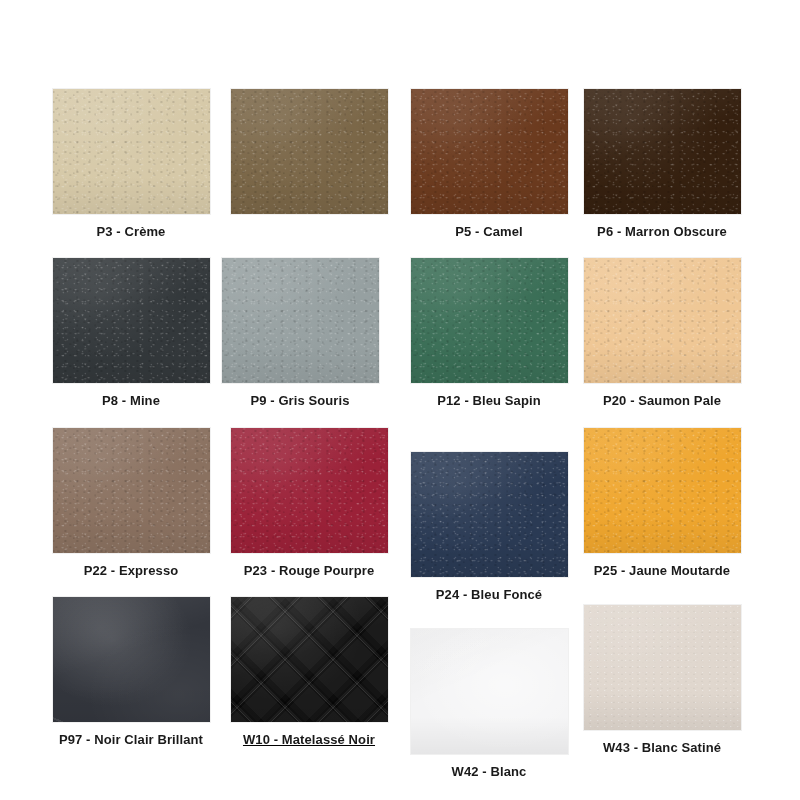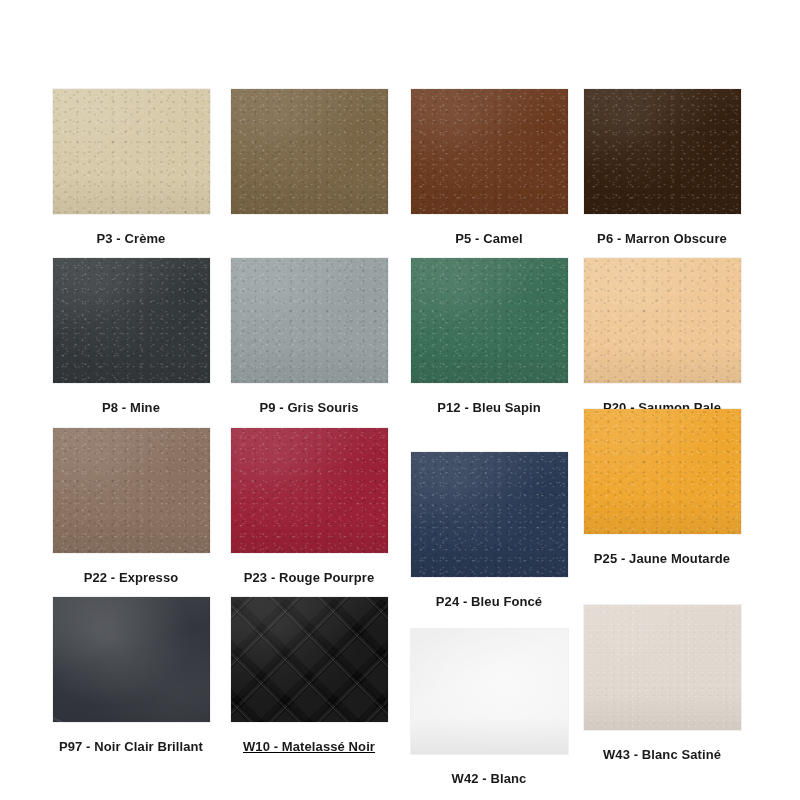--- a/index.html
+++ b/index.html
@@ -158,21 +158,21 @@
       radial-gradient(circle 1px at 50% 85%, rgba(0,0,0,0.08), transparent 62%);
     background-size: 7px 6px, 8px 7px, 6px 5px;
     pointer-events: none;
   }
 
   .swatch-label {
     font-size: 13px;
     font-weight: bold;
     color: #1a1a1a;
     line-height: 18px;
-    margin-top: 16px;
+    margin-top: 9px;
     letter-spacing: 0.1px;
     text-align: center;
   }
 </style>
 </head>
 <body style="background: rgb(255, 255, 255);">
 
 <div id="swatch-grid">
     <div class="swatch-cell" style="left: 42px; top: 89px;">
       <div class="swatch-chip grain" style="background-color: rgb(214, 201, 168);">
@@ -196,21 +196,21 @@
         <div class="sheen"></div>
       </div>
       <div class="swatch-label">P6 - Marron Obscure</div>
     </div>
     <div class="swatch-cell" style="left: 42px; top: 258px;">
       <div class="swatch-chip grain" style="background-color: rgb(51, 56, 59);">
         <div class="sheen"></div>
       </div>
       <div class="swatch-label">P8 - Mine</div>
     </div>
-    <div class="swatch-cell" style="left: 220px; top: 258px;">
+    <div class="swatch-cell" style="left: 211px; top: 258px;">
       <div class="swatch-chip grain" style="background-color: rgb(150, 160, 161);">
         <div class="sheen"></div>
       </div>
       <div class="swatch-label">P9 - Gris Souris</div>
     </div>
     <div class="swatch-cell" style="left: 400px; top: 258px;">
       <div class="swatch-chip grain" style="background-color: rgb(58, 110, 86);">
         <div class="sheen"></div>
       </div>
       <div class="swatch-label">P12 - Bleu Sapin</div>
@@ -232,21 +232,21 @@
         <div class="sheen"></div>
       </div>
       <div class="swatch-label">P23 - Rouge Pourpre</div>
     </div>
     <div class="swatch-cell" style="left: 400px; top: 452px;">
       <div class="swatch-chip grain" style="background-color: rgb(42, 58, 84);">
         <div class="sheen"></div>
       </div>
       <div class="swatch-label">P24 - Bleu Foncé</div>
     </div>
-    <div class="swatch-cell" style="left: 573px; top: 409px;">
+    <div class="swatch-cell" style="left: 573px; top: 428px;">
       <div class="swatch-chip grain" style="background-color: rgb(239, 166, 46);">
         <div class="sheen"></div>
       </div>
       <div class="swatch-label">P25 - Jaune Moutarde</div>
     </div>
     <div class="swatch-cell" style="left: 42px; top: 597px;">
       <div class="swatch-chip glossy" style="background-color: rgb(51, 54, 61);">
         <div class="sheen"></div>
       </div>
       <div class="swatch-label">P97 - Noir Clair Brillant</div>

